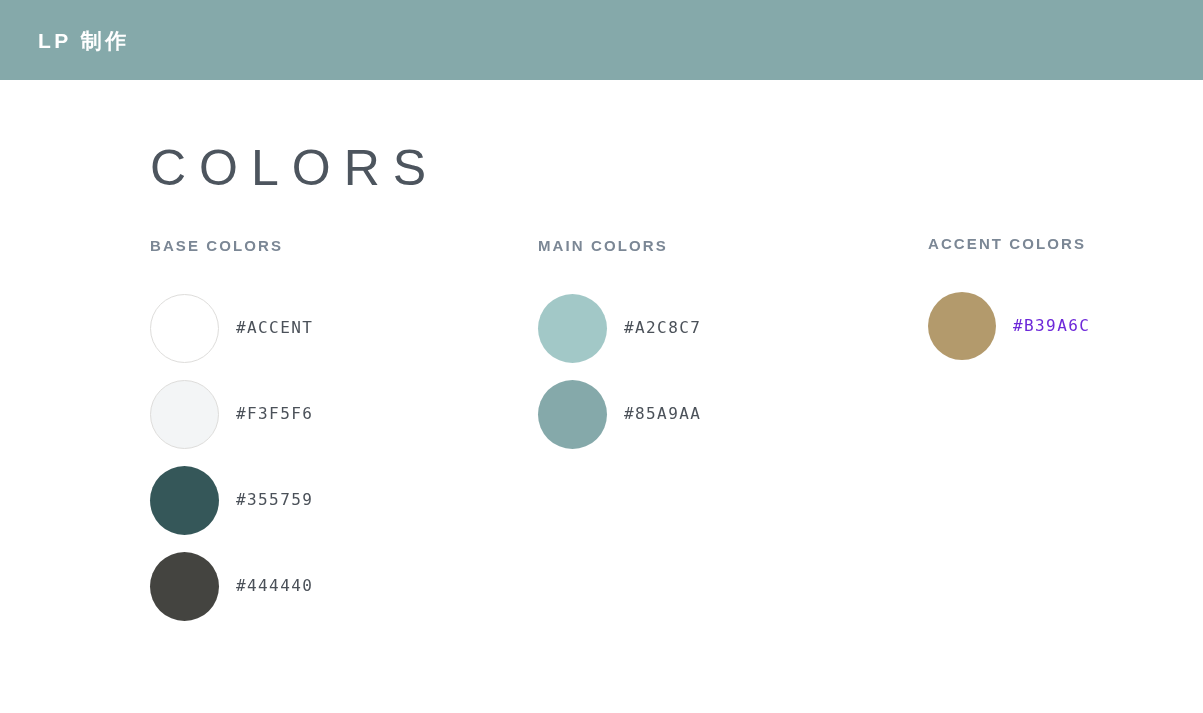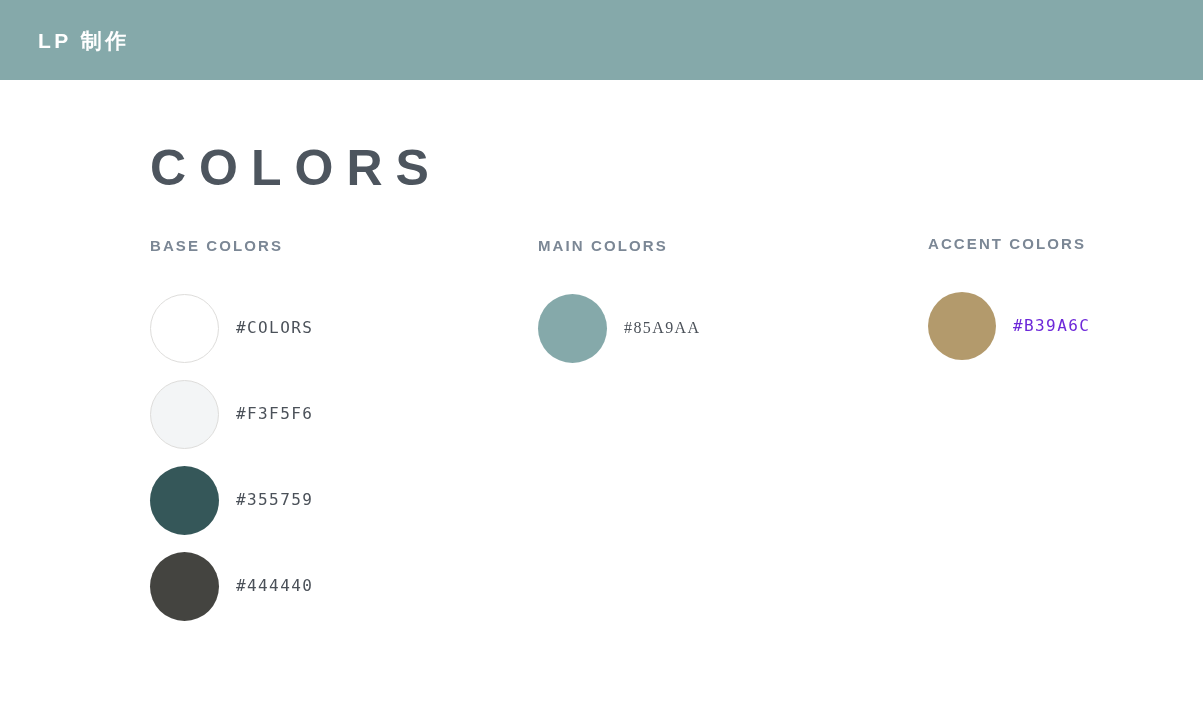--- a/index.html
+++ b/index.html
@@ -144,31 +144,31 @@
 <body>
 
 <div class="page">
 
   <div class="site-header" style="background-color: rgb(133, 169, 170);">
     <div class="brand" style="color: rgb(255, 255, 255);">LP 制作</div>
   </div>
 
   <div class="content">
 
-    <div class="section-title" style="color: rgb(77, 85, 94); font-weight: bold;">COLORS</div>
+    <div class="section-title" style="color: rgb(77, 85, 94);">COLORS</div>
 
     <div class="columns">
 
       <div class="color-column base">
         <div class="column-title" style="color: rgb(123, 135, 149);">BASE COLORS</div>
         <div class="swatch-list">
 
           <div class="swatch-row">
             <div class="swatch-dot bordered" style="background-color: rgb(255, 255, 255); border-color: rgb(222, 221, 219);"></div>
-            <div class="swatch-label" style="color: rgb(75, 81, 89);">#COLORS</div>
+            <div class="swatch-label" style="color: rgb(75, 81, 89);">#ACCENT</div>
           </div>
 
           <div class="swatch-row">
             <div class="swatch-dot bordered" style="background-color: rgb(243, 245, 246); border-color: rgb(222, 221, 219);"></div>
             <div class="swatch-label" style="color: rgb(75, 81, 89);">#F3F5F6</div>
           </div>
 
           <div class="swatch-row">
             <div class="swatch-dot" style="background-color: rgb(53, 87, 89);"></div>
             <div class="swatch-label" style="color: rgb(75, 81, 89);">#355759</div>
@@ -179,24 +179,28 @@
             <div class="swatch-label" style="color: rgb(75, 81, 89);">#444440</div>
           </div>
 
         </div>
       </div>
 
       <div class="color-column main">
         <div class="column-title" style="color: rgb(123, 135, 149);">MAIN COLORS</div>
         <div class="swatch-list">
 
+          <div class="swatch-row">
+            <div class="swatch-dot" style="background-color: rgb(162, 200, 199);"></div>
+            <div class="swatch-label" style="color: rgb(75, 81, 89);">#A2C8C7</div>
+          </div>
 
           <div class="swatch-row">
             <div class="swatch-dot" style="background-color: rgb(133, 169, 170);"></div>
-            <div class="swatch-label" style="color: rgb(75, 81, 89); font-family: Liberation Serif, serif;">#85A9AA</div>
+            <div class="swatch-label" style="color: rgb(75, 81, 89);">#85A9AA</div>
           </div>
 
         </div>
       </div>
 
       <div class="color-column accent">
         <div class="column-title" style="color: rgb(123, 135, 149);">ACCENT COLORS</div>
         <div class="swatch-list">
 
           <div class="swatch-row">

